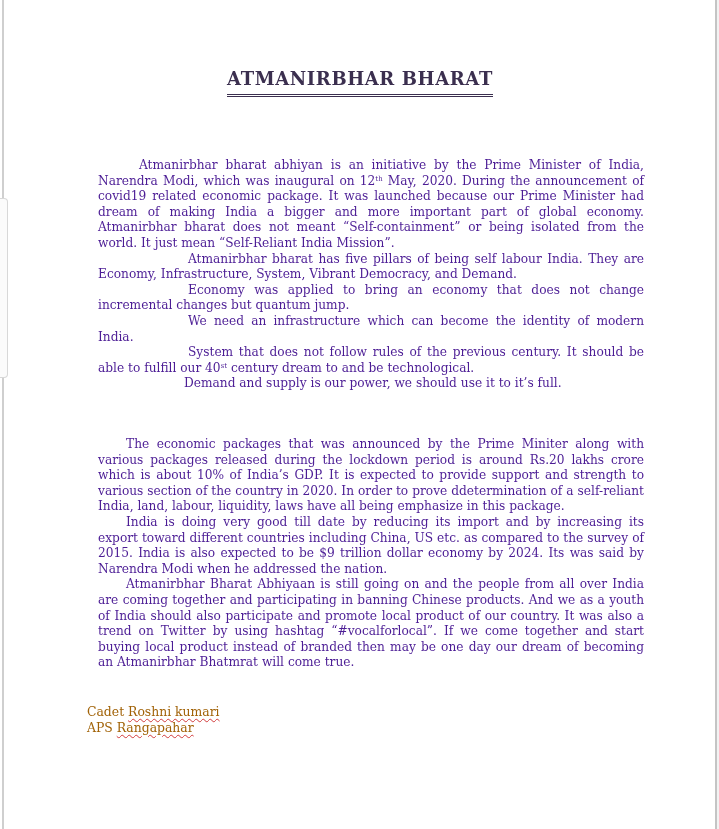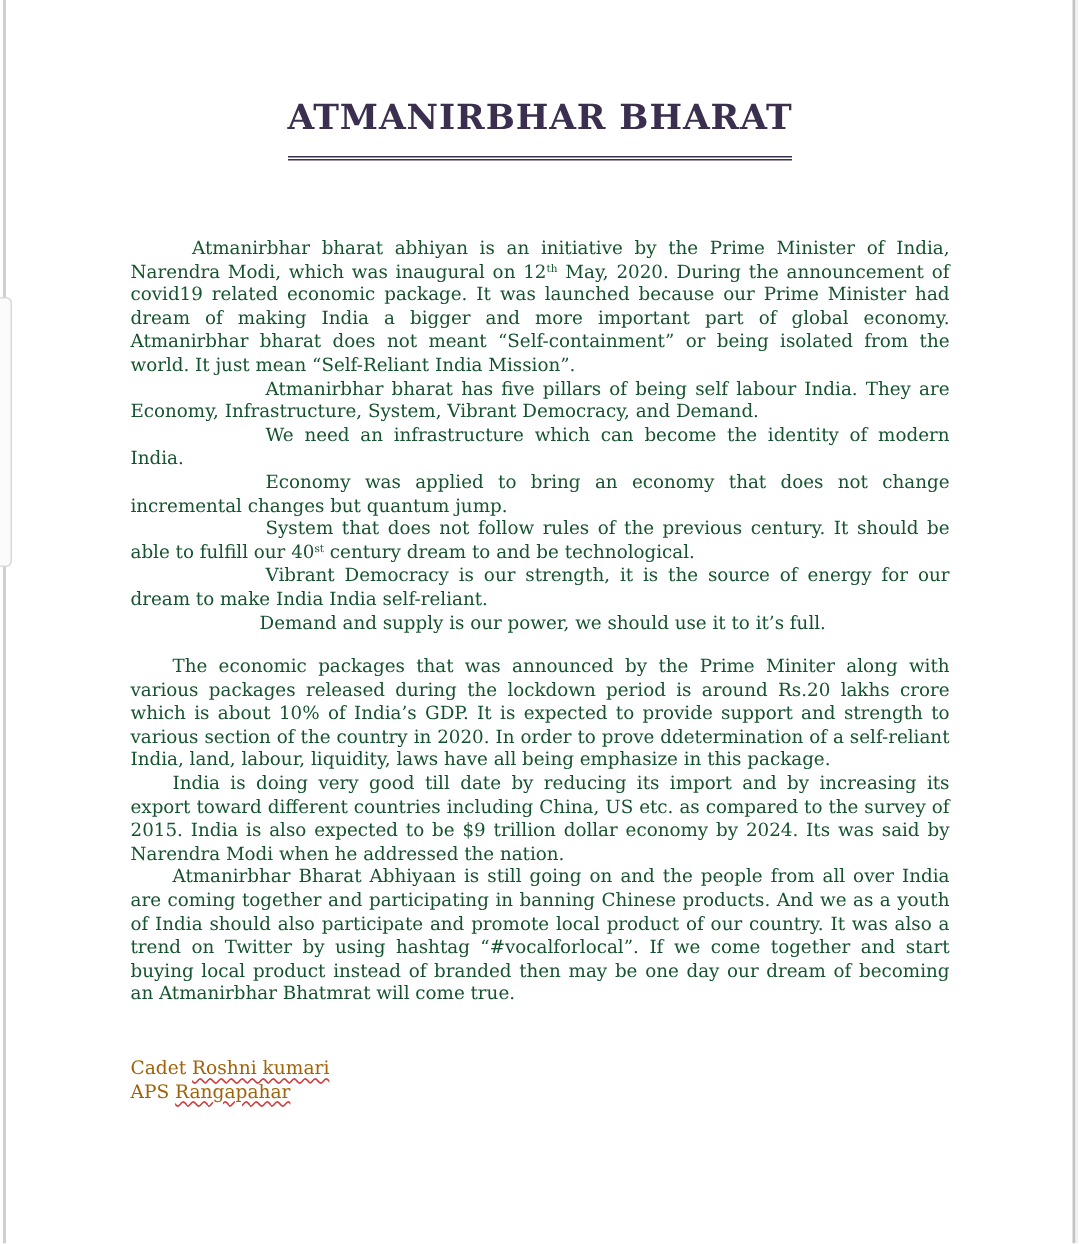--- a/index.html
+++ b/index.html
@@ -22,29 +22,29 @@
     border: 1px solid #d8d8d8; border-left: none; border-radius: 0 4px 4px 0;
     background: #fbfbfb;
   }
   .page {
     position: absolute; left: 87px; top: 0; width: 546px;
   }
   .title-wrap { position: absolute; left: 104px; top: 66px; width: 338px; text-align: center; }
   .title {
     display: inline-block;
     font-family: "DejaVu Serif", serif;
-    font-weight: bold; font-size: 23px; letter-spacing: 0.6px;
+    font-weight: bold; font-size: 18px; letter-spacing: 0.6px;
     color: #3b2f4f;
-    padding-bottom: 12px;
+    padding-bottom: 2px;
     border-bottom: 3px double #3b2f4f;
     line-height: 26px; white-space: nowrap;
   }
   .body-text {
-    position: absolute; left: 0; width: 546px;
-    font-size: 12.2px; line-height: 15.6px; color: #14532d;
+    position: absolute; left: 11px; width: 546px;
+    font-size: 12.2px; line-height: 15.6px; color: #4c1d95;
     text-align: justify;
   }
   .body-text p { margin: 0; }
   .ind1 { text-indent: 41px; }
   .ind2 { text-indent: 90px; }
   .ind3 { text-indent: 28px; }
   .ind-demand { text-indent: 86px; }
   sup { font-size: 7px; line-height: 0; vertical-align: 4px; }
   .sig {
     position: absolute; left: 0; top: 704px;
@@ -66,24 +66,23 @@
 
 <div class="page">
 
   <div class="title-wrap">
     <span class="title">ATMANIRBHAR  BHARAT</span>
   </div>
 
   <div class="body-text" style="top:158px;">
     <p class="ind1"><span>Atmanirbhar bharat abhiyan is an initiative by the Prime Minister of India, Narendra Modi, which was inaugural on 12</span><sup>th</sup><span> May, 2020. During the announcement of covid19 related economic package. It was launched because our Prime Minister had dream of making India a bigger and more important part of global economy. Atmanirbhar bharat does not meant “Self-containment” or being isolated from the world. It just mean “Self-Reliant India Mission”.</span></p>
     <p class="ind2">Atmanirbhar bharat has five pillars of being self labour India. They are Economy, Infrastructure, System, Vibrant Democracy, and Demand.</p>
+    <p class="ind2">Economy  was applied to bring an economy  that does not change incremental changes but quantum jump.</p>
     <p class="ind2">We need an infrastructure which can become the identity of modern India.</p>
-    <p class="ind2">Economy  was applied to bring an economy  that does not change incremental changes but quantum jump.</p>
     <p class="ind2"><span>System that does not follow rules of the previous century. It should be able to fulfill our 40</span><sup>st</sup><span> century dream to and be technological.</span></p>
-    <p class="ind2">Vibrant Democracy is our strength, it is the source of energy for our dream to make India India self-reliant.</p>
     <p class="ind-demand">Demand and supply is our power, we should use it to it’s full.</p>
   </div>
 
   <div class="body-text" style="top:437px;">
     <p class="ind3">The economic packages that was announced by the Prime Miniter along with various packages released during the lockdown period is around Rs.20 lakhs crore which is about 10% of India’s GDP. It is expected to provide support and strength to various section of the country in 2020. In order to prove ddetermination of a self-reliant India, land, labour, liquidity, laws have all being emphasize in this package.</p>
     <p class="ind3">India is doing very good till date by reducing its import and by increasing its export toward different countries including China, US etc. as compared to the survey of 2015. India is also expected to be $9 trillion dollar economy by 2024. Its was said by Narendra Modi when he addressed the nation.</p>
     <p class="ind3">Atmanirbhar Bharat Abhiyaan is still going on and the people from all over India are coming together and participating in banning Chinese products. And we as a youth of India should also participate and promote local product of our country. It was also a trend on Twitter by using hashtag “#vocalforlocal”. If we come together and start buying local product instead of branded then may be one day our dream of becoming an Atmanirbhar Bhatmrat will come true.</p>
   </div>
 
   <div class="sig">

